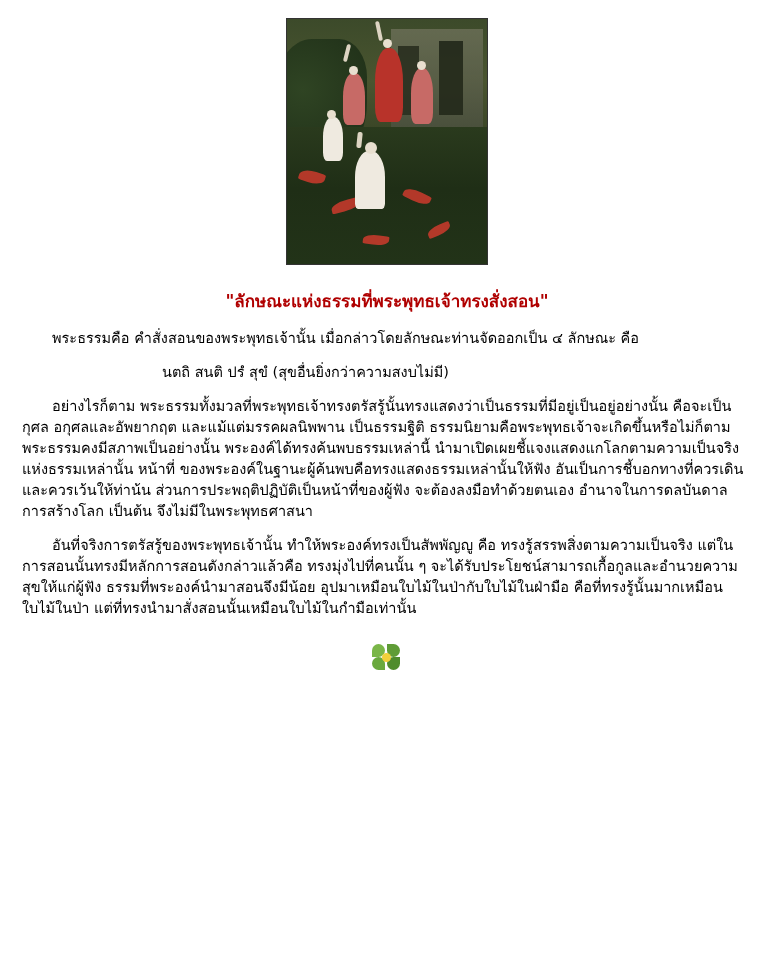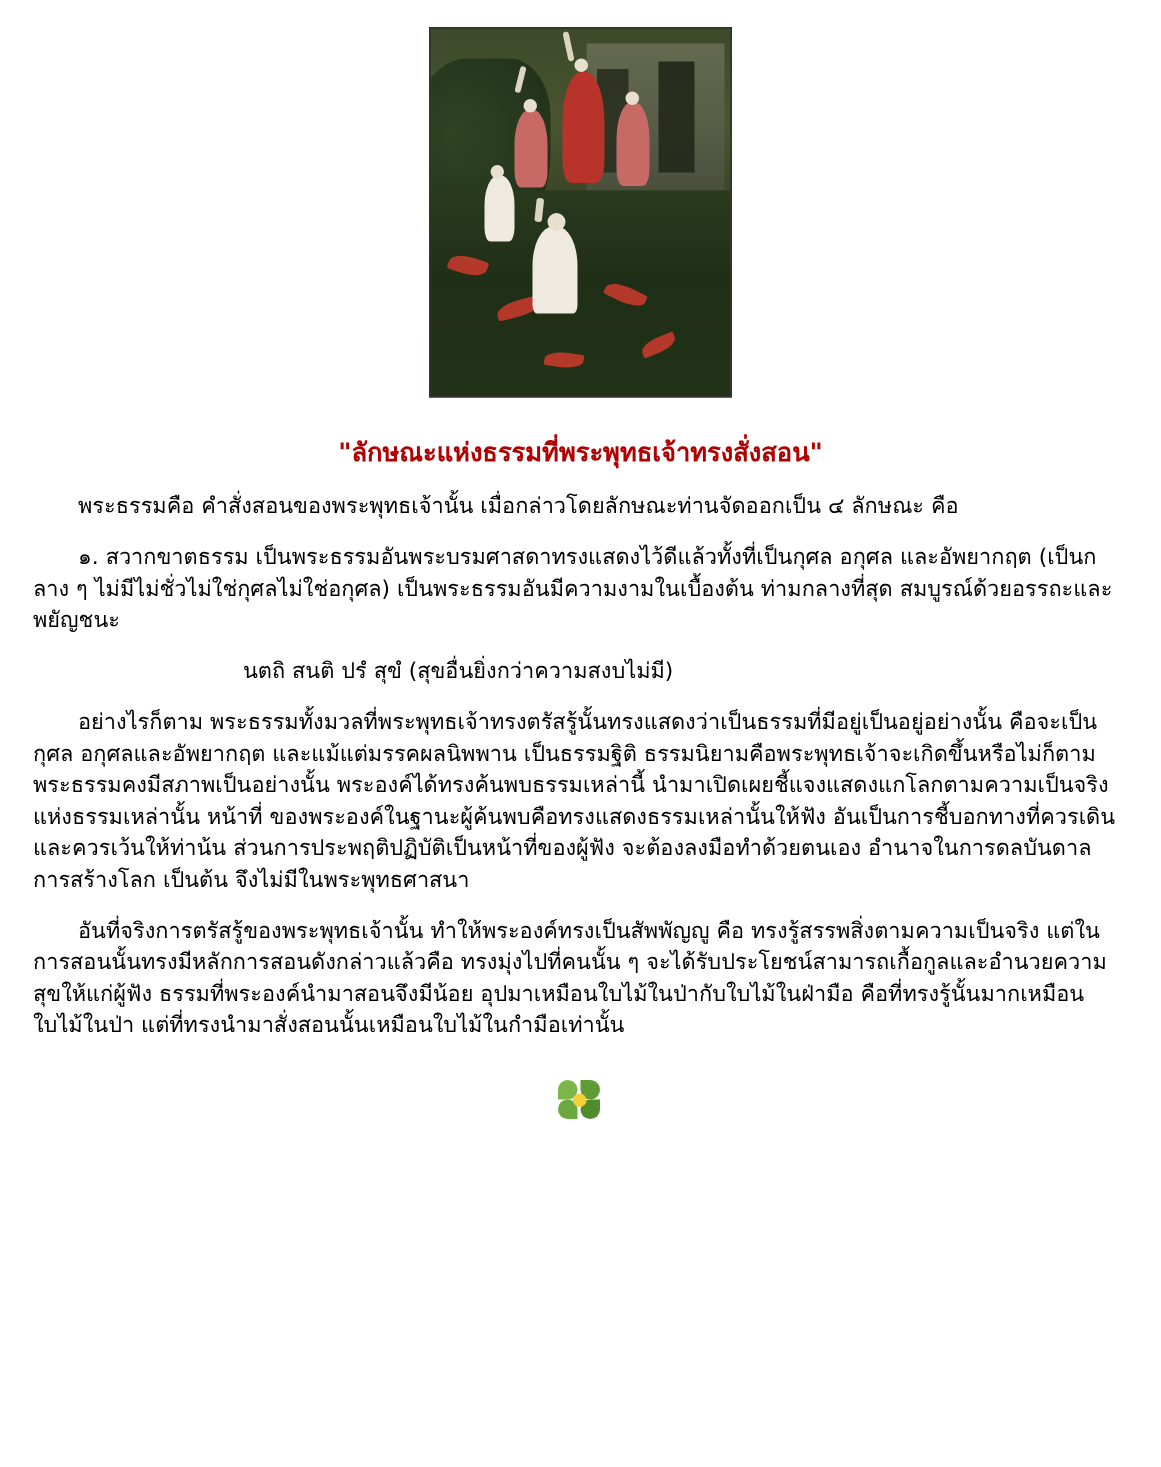--- a/index.html
+++ b/index.html
@@ -155,21 +155,20 @@
 
       <div class="ill-figure white" style="left:34%; top:54%; width:30px; height:58px; border-radius:45% 45% 10% 10%;"></div>
       <div class="ill-head" style="left:39%; top:50%; width:12px; height:12px;"></div>
       <div class="ill-arm" style="left:35%; top:46%; height:16px; width:5px; transform:rotate(6deg);"></div>
     </div>
   </div>
 
   <div class="doc-title">"ลักษณะแห่งธรรมที่พระพุทธเจ้าทรงสั่งสอน"</div>
 
   <p class="body indent">พระธรรมคือ คำสั่งสอนของพระพุทธเจ้านั้น เมื่อกล่าวโดยลักษณะท่านจัดออกเป็น ๔ ลักษณะ คือ</p>
-  <p class="body indent">๑. สวากขาตธรรม เป็นพระธรรมอันพระบรมศาสดาทรงแสดงไว้ดีแล้วทั้งที่เป็นกุศล อกุศล และอัพยากฤต (เป็นกลาง ๆ ไม่มีไม่ชั่วไม่ใช่กุศลไม่ใช่อกุศล) เป็นพระธรรมอันมีความงามในเบื้องต้น ท่ามกลางที่สุด สมบูรณ์ด้วยอรรถะและพยัญชนะ</p>
   <p class="body center-ind">นตถิ สนติ ปรํ สุขํ (สุขอื่นยิ่งกว่าความสงบไม่มี)</p>
   <p class="body indent">อย่างไรก็ตาม พระธรรมทั้งมวลที่พระพุทธเจ้าทรงตรัสรู้นั้นทรงแสดงว่าเป็นธรรมที่มีอยู่เป็นอยู่อย่างนั้น คือจะเป็นกุศล อกุศลและอัพยากฤต และแม้แต่มรรคผลนิพพาน เป็นธรรมฐิติ ธรรมนิยามคือพระพุทธเจ้าจะเกิดขึ้นหรือไม่ก็ตาม พระธรรมคงมีสภาพเป็นอย่างนั้น พระองค์ได้ทรงค้นพบธรรมเหล่านี้ นำมาเปิดเผยชี้แจงแสดงแกโลกตามความเป็นจริงแห่งธรรมเหล่านั้น หน้าที่ ของพระองค์ในฐานะผู้ค้นพบคือทรงแสดงธรรมเหล่านั้นให้ฟัง อันเป็นการชี้บอกทางที่ควรเดินและควรเว้นให้ท่าน้น ส่วนการประพฤติปฏิบัติเป็นหน้าที่ของผู้ฟัง จะต้องลงมือทำด้วยตนเอง อำนาจในการดลบันดาล การสร้างโลก เป็นต้น จึงไม่มีในพระพุทธศาสนา</p>
   <p class="body indent">อันที่จริงการตรัสรู้ของพระพุทธเจ้านั้น ทำให้พระองค์ทรงเป็นสัพพัญญู คือ ทรงรู้สรรพสิ่งตามความเป็นจริง แต่ในการสอนนั้นทรงมีหลักการสอนดังกล่าวแล้วคือ ทรงมุ่งไปที่คนนั้น ๆ จะได้รับประโยชน์สามารถเกื้อกูลและอำนวยความสุขให้แก่ผู้ฟัง ธรรมที่พระองค์นำมาสอนจึงมีน้อย อุปมาเหมือนใบไม้ในป่ากับใบไม้ในฝ่ามือ คือที่ทรงรู้นั้นมากเหมือนใบไม้ในป่า แต่ที่ทรงนำมาสั่งสอนนั้นเหมือนใบไม้ในกำมือเท่านั้น</p>
 
   <div class="footer-flower">
     <span class="flower">
       <span class="petal p1"></span>
       <span class="petal p2"></span>
       <span class="petal p3"></span>
       <span class="petal p4"></span>

